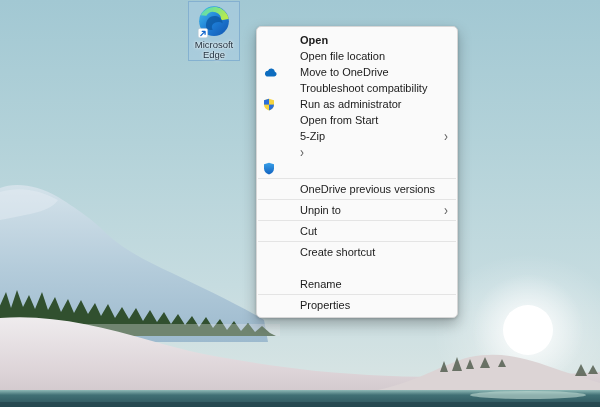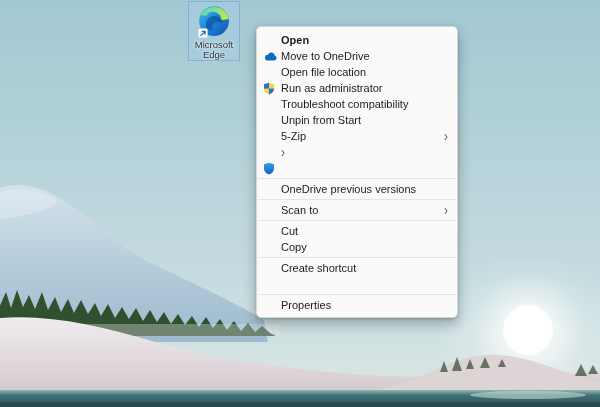--- a/index.html
+++ b/index.html
@@ -21,21 +21,21 @@
   .icon-label { margin-top:1px; font-size:9.5px; line-height:10px; text-align:center;
                 color:#22313f; width:52px;
                 text-shadow:0 0 2px rgba(255,255,255,0.95), 0 0 4px rgba(255,255,255,0.8); }
 
   
   .context-menu { position:absolute; left:256px; top:26px; width:202px; z-index:5;
                   background:#fafafa; border:1px solid #d6d6d6; border-radius:5px;
                   box-shadow:0 6px 14px rgba(0,0,0,0.28), 0 1px 3px rgba(0,0,0,0.18);
                   padding:5px 0 4px 0; }
   .menu-item { height:16px; display:flex; align-items:center; padding:0 9px 0 6px;
-               font-size:11px; color:#1b1b1b; cursor:default; }
+               font-size:11px; color:#1b1b1b; cursor:default;gap:19px; }
   .menu-item.emphasized .mi-label { font-weight:bold; }
   .mi-icon { width:18px; height:14px; display:flex; align-items:center; justify-content:flex-start; flex:0 0 18px; }
   .mi-label { flex:1 1 auto; white-space:nowrap; }
   .mi-arrow { flex:0 0 auto; color:#5c5c5c; font-size:12px; line-height:10px; transform:scaleY(1.15); }
   .menu-sep { height:1px; background:#e4e4e4; margin:2px 1px; }
 </style>
 </head>
 <body>
 
 <div class="desktop">
@@ -126,31 +126,36 @@
   </div>
 
   <div class="context-menu">
 
     <div class="menu-item emphasized">
       <span class="mi-icon"></span>
       <span class="mi-label">Open</span>
     </div>
 
     <div class="menu-item">
+      <span class="mi-icon"></span>
+      <span class="mi-label">Open file location</span>
+    </div>
+
+    <div class="menu-item">
       <span class="mi-icon">
         <svg width="14" height="10" viewBox="0 0 14 10">
           <path d="M3.6,9.4 h7.7 a2.4,2.4 0 0 0 0.6,-4.7 a3.6,3.6 0 0 0 -6.9,-1 a3,3 0 0 0 -1.4,5.7 Z" fill="#0d6cbf"></path>
         </svg>
       </span>
       <span class="mi-label">Move to OneDrive</span>
     </div>
 
     <div class="menu-item">
       <span class="mi-icon"></span>
-      <span class="mi-label">Open file location</span>
+      <span class="mi-label">Troubleshoot compatibility</span>
     </div>
 
     <div class="menu-item">
       <span class="mi-icon">
         <svg width="12" height="13" viewBox="0 0 12 13">
           <defs>
               <clipPath id="shClip">
                 <path d="M6,0.8 L11,2.2 V6.2 C11,9.4 9,11.6 6,12.4 C3,11.6 1,9.4 1,6.2 V2.2 Z"></path>
               </clipPath>
             </defs>
@@ -159,26 +164,21 @@
             <rect x="0" y="0" width="6" height="6.6" fill="#2a6fdb"></rect>
             <rect x="6" y="6.6" width="6" height="6.4" fill="#2a6fdb"></rect>
           </g>
         </svg>
       </span>
       <span class="mi-label">Run as administrator</span>
     </div>
 
     <div class="menu-item">
       <span class="mi-icon"></span>
-      <span class="mi-label">Troubleshoot compatibility</span>
-    </div>
-
-    <div class="menu-item">
-      <span class="mi-icon"></span>
-      <span class="mi-label">Unpin from Start</span>
+      <span class="mi-label">Open from Start</span>
     </div>
 
     <div class="menu-item">
       <span class="mi-icon"></span>
       <span class="mi-label">5-Zip</span>
       <span class="mi-arrow">›</span>
     </div>
 
     <div class="menu-item">
       <span class="mi-icon"></span>
@@ -204,47 +204,47 @@
 
     <div class="menu-item">
       <span class="mi-icon"></span>
       <span class="mi-label">OneDrive previous versions</span>
     </div>
 
     <div class="menu-sep"></div>
 
     <div class="menu-item">
       <span class="mi-icon"></span>
-      <span class="mi-label">Scan to</span>
+      <span class="mi-label">Unpin to</span>
       <span class="mi-arrow">›</span>
     </div>
 
     <div class="menu-sep"></div>
 
     <div class="menu-item">
       <span class="mi-icon"></span>
       <span class="mi-label">Cut</span>
     </div>
 
-    <div class="menu-item">
-      <span class="mi-icon"></span>
-      <span class="mi-label">Copy</span>
-    </div>
 
     <div class="menu-sep"></div>
 
     <div class="menu-item">
       <span class="mi-icon"></span>
       <span class="mi-label">Create shortcut</span>
     </div>
 
     <div class="menu-item">
       <span class="mi-icon"></span>
     </div>
 
+    <div class="menu-item">
+      <span class="mi-icon"></span>
+      <span class="mi-label">Rename</span>
+    </div>
 
     <div class="menu-sep"></div>
 
     <div class="menu-item">
       <span class="mi-icon"></span>
       <span class="mi-label">Properties</span>
     </div>
 
   </div>
 </div>

